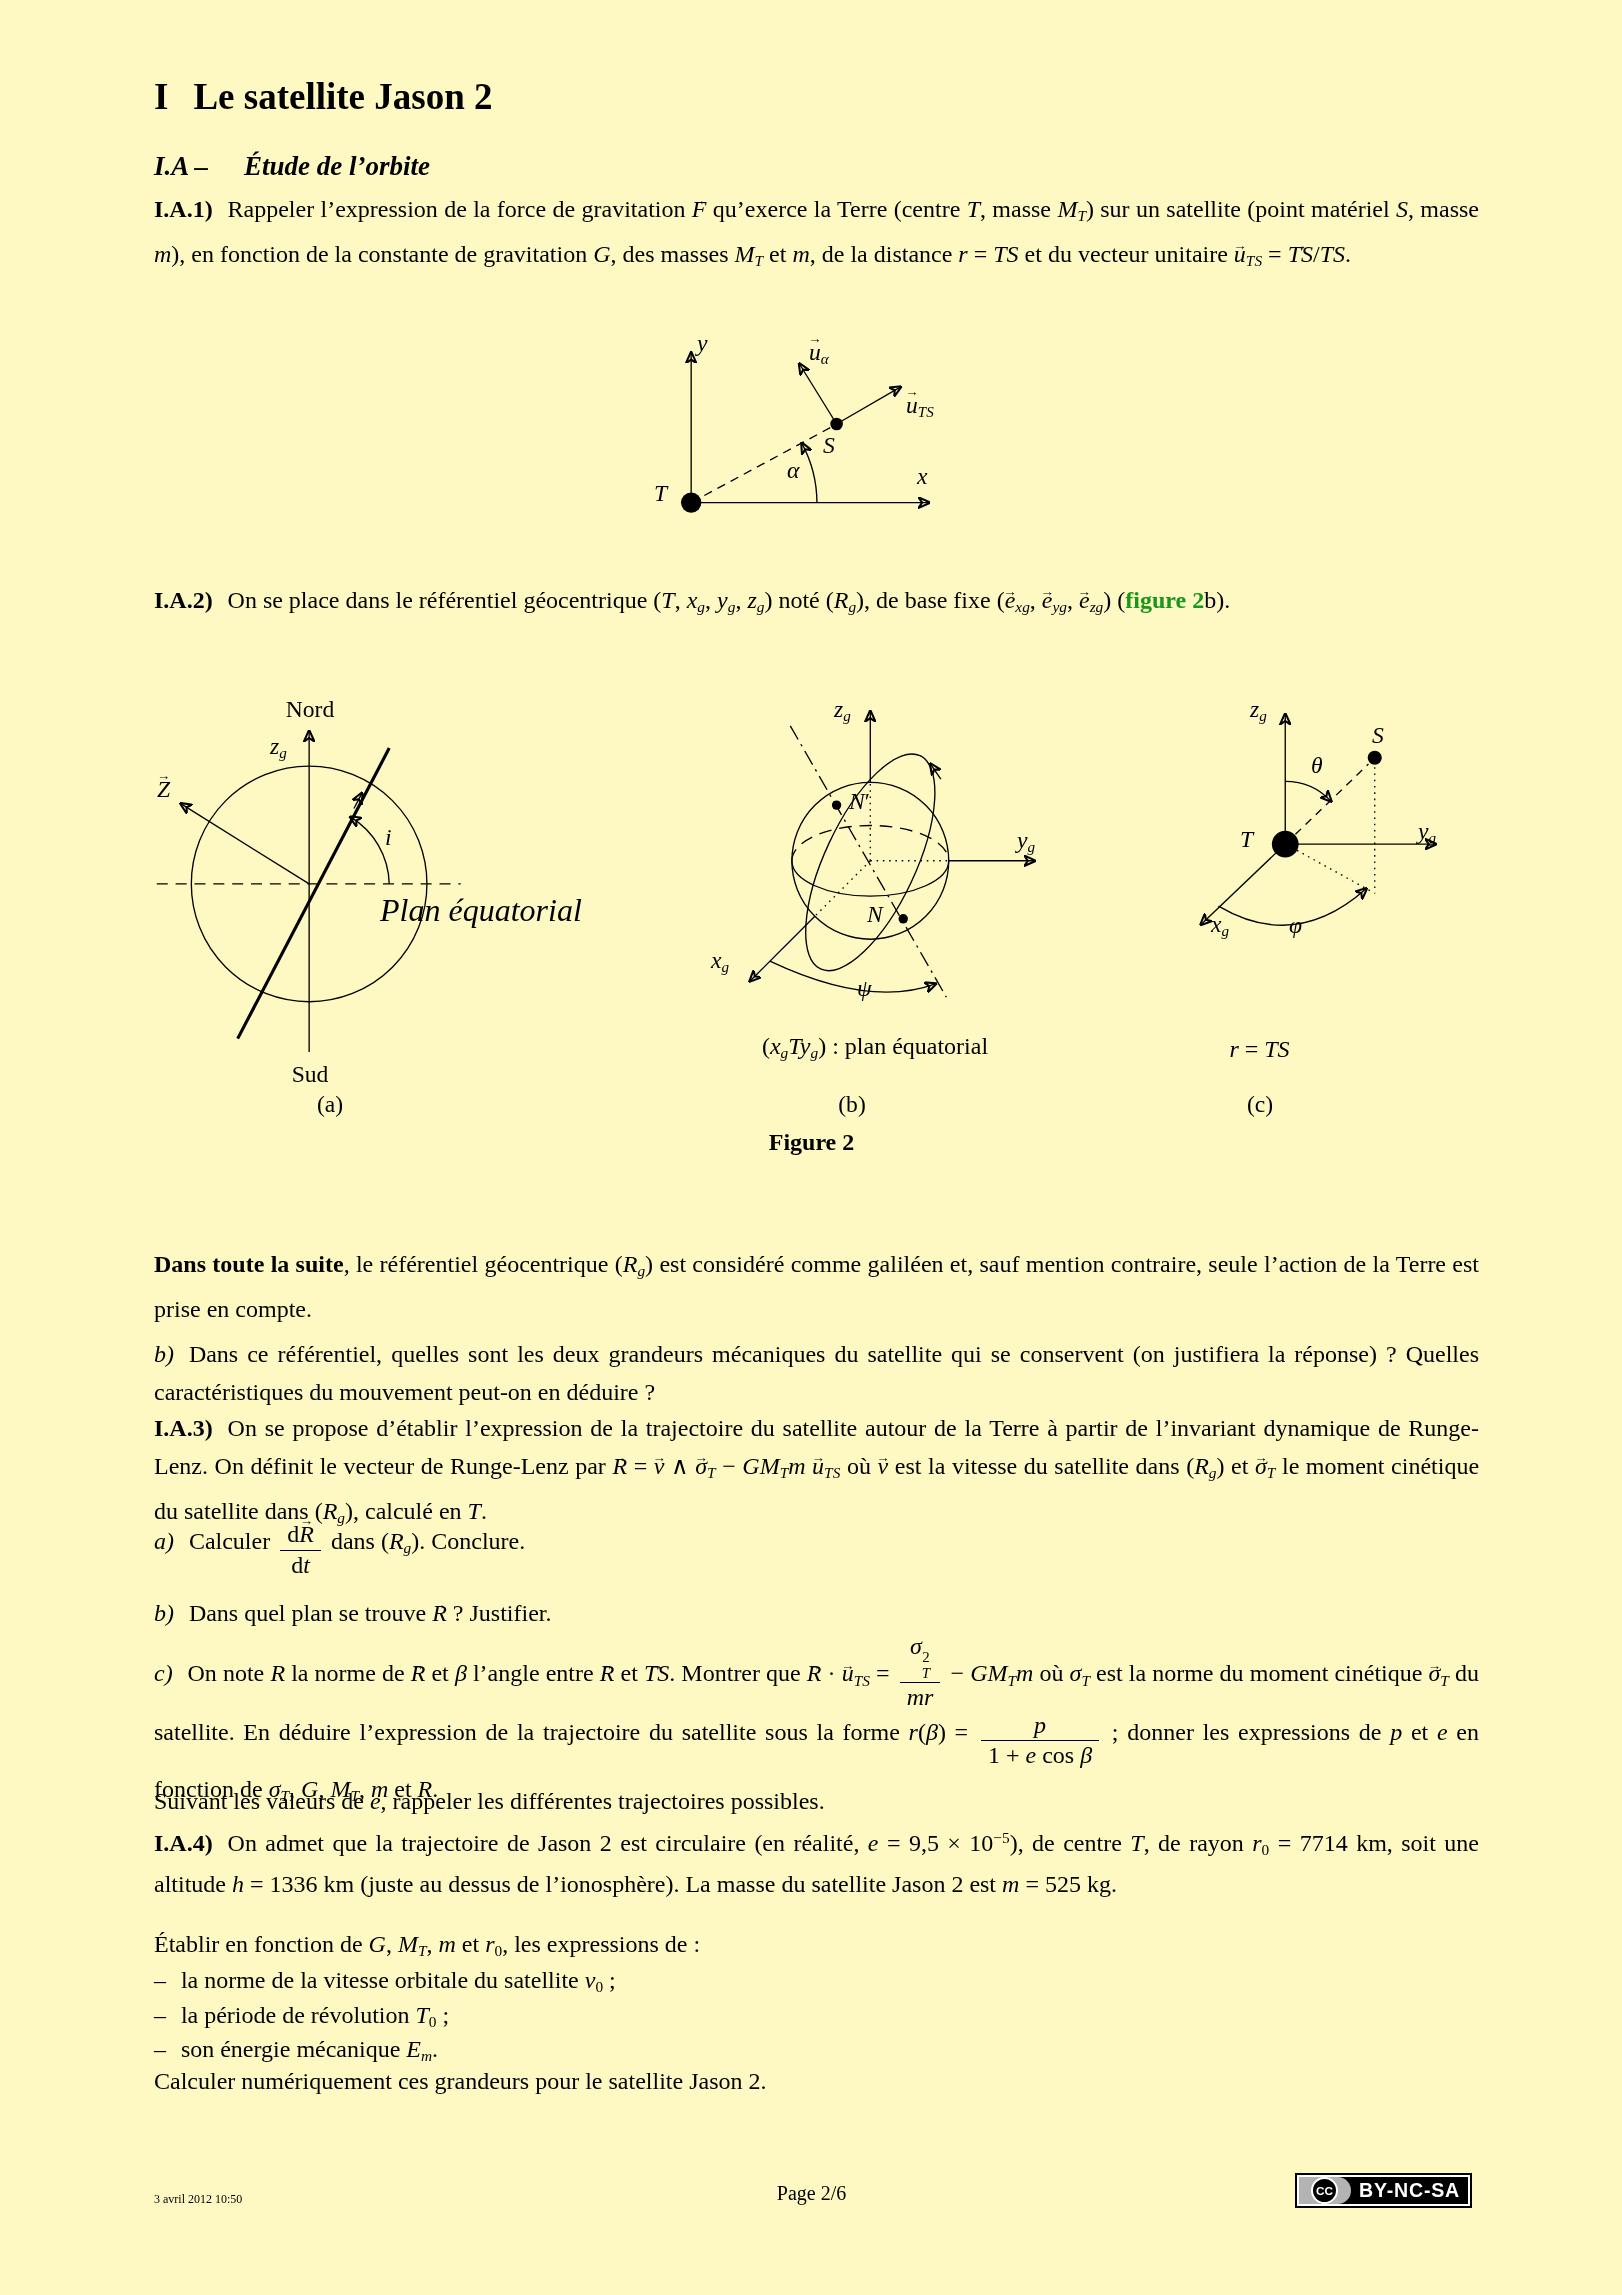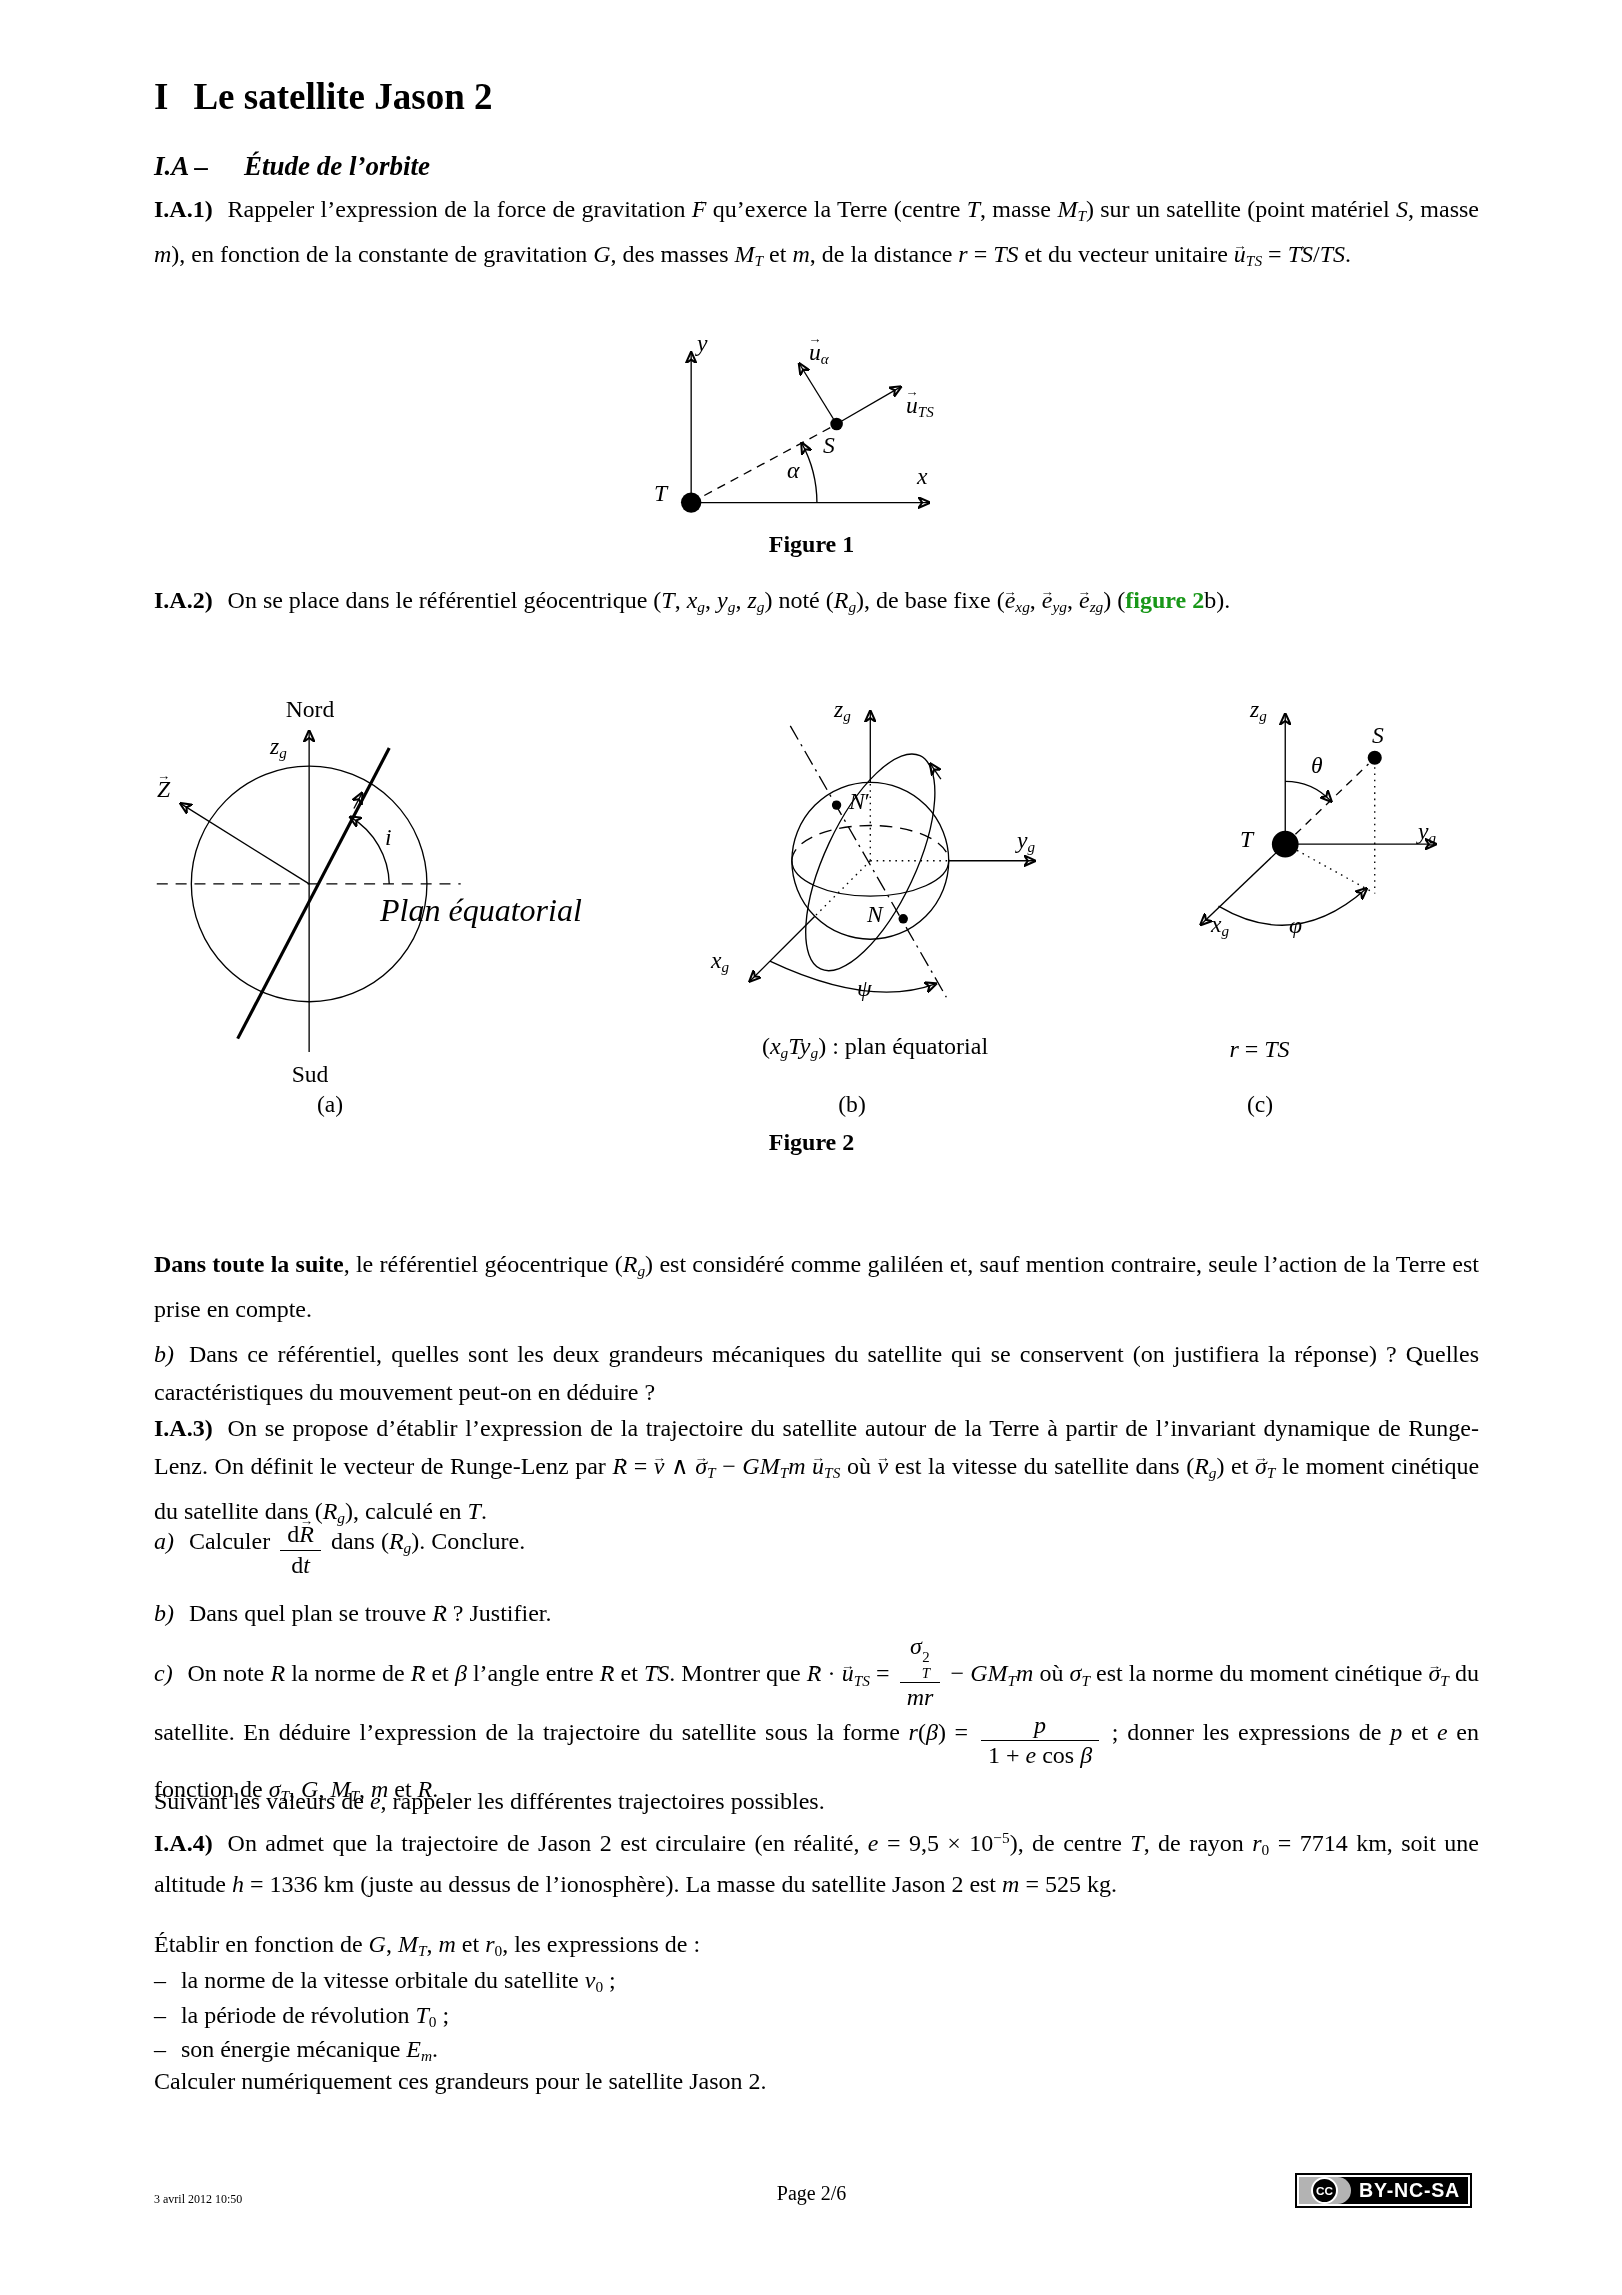--- a/index.html
+++ b/index.html
@@ -1,16 +1,16 @@
 <!DOCTYPE html>
 <html style="font-size:12.6px"><head>
 <meta charset="utf-8">
 <style>
   html,body{margin:0;padding:0;background:#888;}
-  .page{position:relative;width:1623px;height:2295px;background:#ffffff;
+  .page{position:relative;width:1623px;height:2295px;background:#fef9c3;
         font-family:"Liberation Serif","DejaVu Serif",serif;color:#000;overflow:hidden;}
   .para{position:absolute;left:154px;width:1325px;font-size:24px;line-height:38px;text-align:justify;}
   .title{position:absolute;left:154px;top:75px;font-size:37px;font-weight:700;}
   .title .gap{display:inline-block;width:25px;}
   .section-head{position:absolute;left:154px;top:151px;font-size:27px;font-weight:700;font-style:italic;}
   .section-head .gap{display:inline-block;width:36px;}
   .figcap{position:absolute;font-size:24px;font-weight:700;text-align:center;}
   .lbl{position:absolute;font-size:23.6px;line-height:1.15;white-space:nowrap;}
   .ctr{text-align:center;}
   .i{font-style:italic;}
@@ -73,21 +73,20 @@
     <circle class="dot" cx="60" cy="222" r="13"></circle>
     <circle class="dot" cx="245" cy="122" r="8"></circle>
   </svg>
   <div class="lbl" style="left:697px;top:330px;"><span class="i">y</span></div>
   <div class="lbl" style="left:917px;top:463px;"><span class="i">x</span></div>
   <div class="lbl" style="left:654px;top:480px;"><span class="i">T</span></div>
   <div class="lbl" style="left:823px;top:432px;"><span class="i">S</span></div>
   <div class="lbl" style="left:787px;top:457px;"><span class="i">α</span></div>
   <div class="lbl" style="left:809px;top:339px;"><span class="vec">u</span><span class="i sub">α</span></div>
   <div class="lbl" style="left:906px;top:360px;margin-top:32px;"><span class="vec">u</span><span class="i sub">TS</span></div>
-  <div class="figcap" style="left:0;top:531px;width:1623px;">Figure 1</div>
 
   <div class="para" style="top:581px;"><span><span class="b sp">I.A.2)</span>On se place dans le référentiel géocentrique (<span class="i">T</span>, <span class="i">x</span><span class="i sub">g</span>, <span class="i">y</span><span class="i sub">g</span>, <span class="i">z</span><span class="i sub">g</span>) noté (<span class="i">R</span><span class="i sub">g</span>), de base fixe (<span class="vec">e</span><span class="i sub">xg</span>, <span class="vec">e</span><span class="i sub">yg</span>, <span class="vec">e</span><span class="i sub">zg</span>) (</span><a href="#"><span class="green">figure 2</span></a><span>b).</span></div>
 
   <svg style="left:145px;top:689px;" width="428" height="393" viewBox="0 0 545 500">
     <defs>
       <marker id="ar2a" viewBox="0 0 10 10" refX="8.5" refY="5" markerWidth="9" markerHeight="9" orient="auto-start-reverse">
         <path d="M0,0.5 L10,5 L0,9.5 L3.2,5 z" fill="#000" stroke="none"></path>
       </marker>
     </defs>
     <circle cx="209" cy="248" r="150"></circle>

